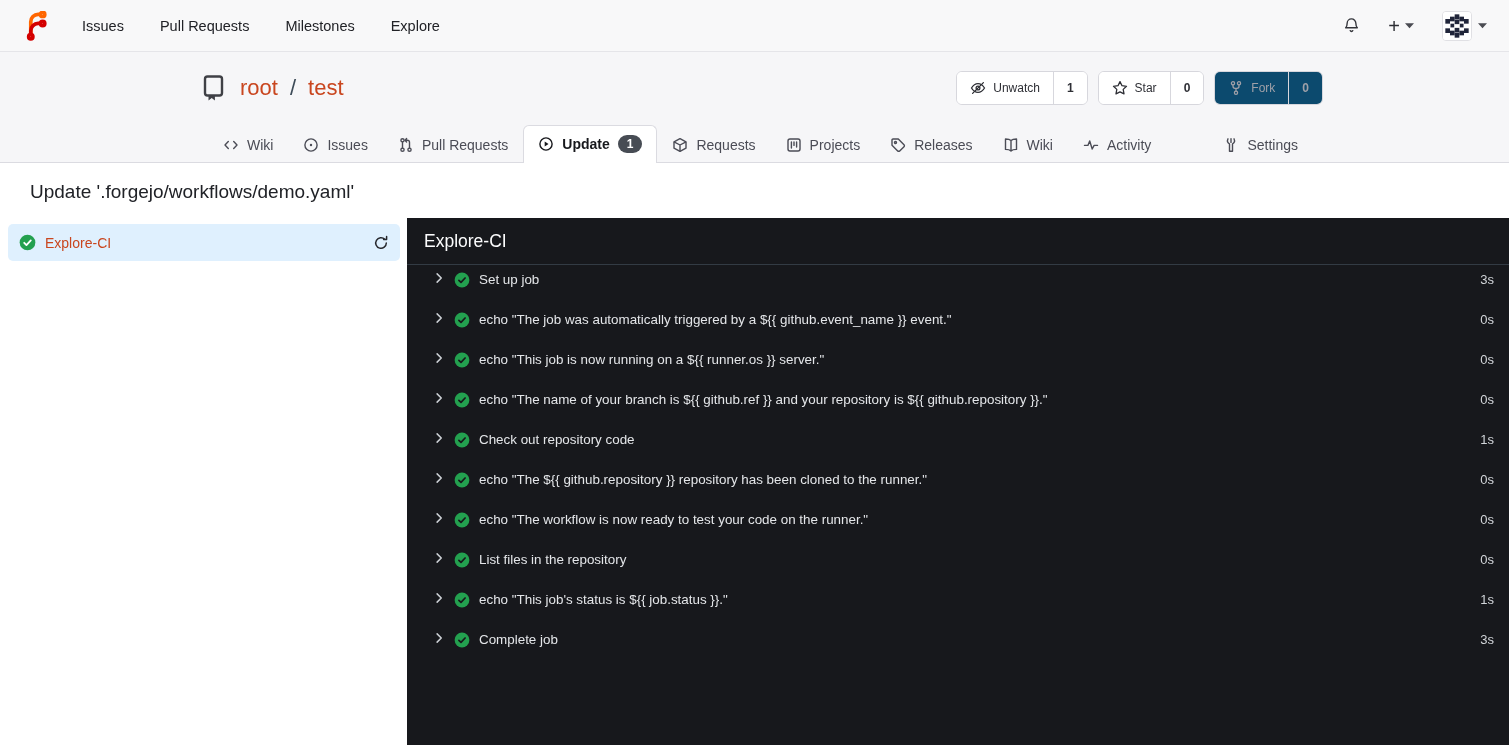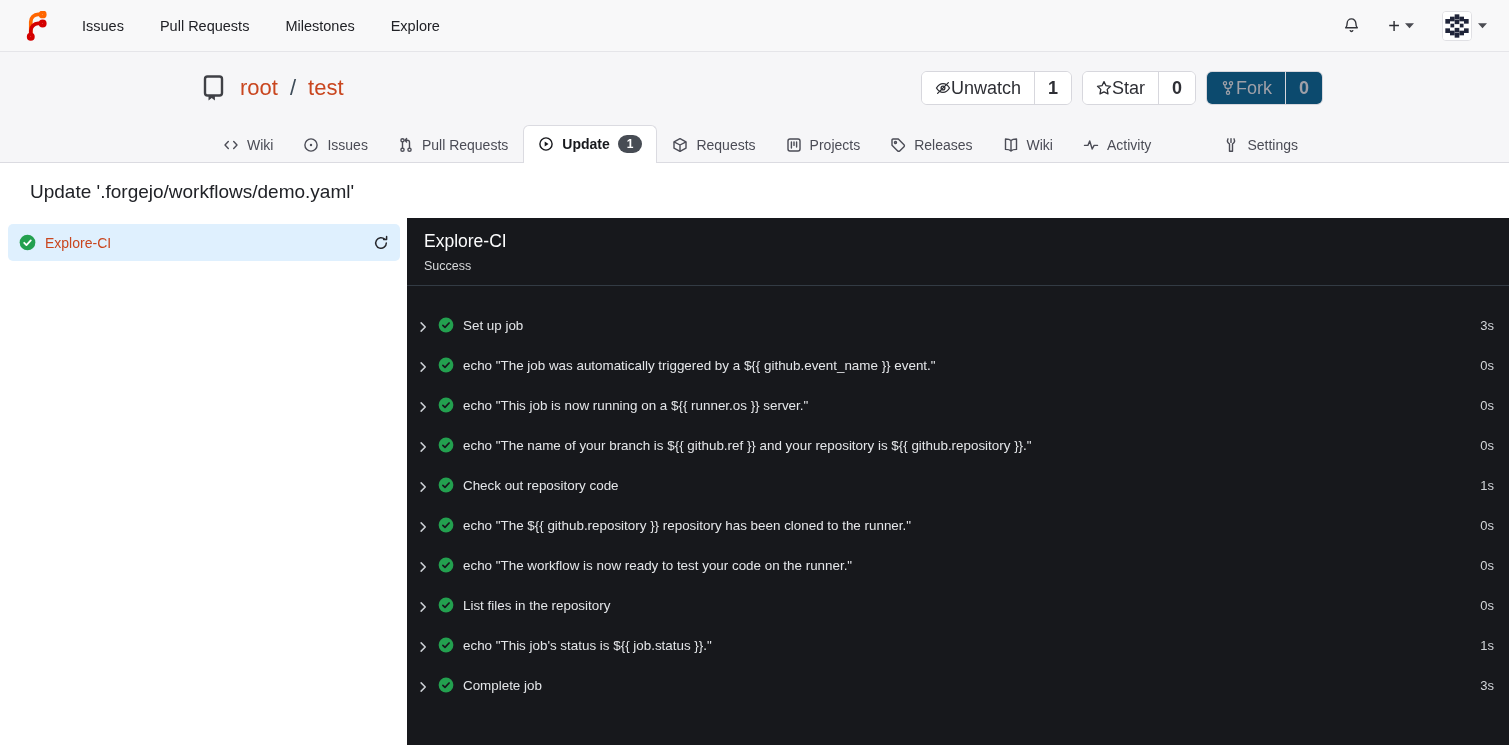--- a/index.html
+++ b/index.html
@@ -28,22 +28,22 @@
   .avatar { width:30px; height:30px; border-radius:4px; background:#fff; border:1px solid #e0e0e4; }
 
   
   .repo-header { background:#f6f6f8; }
   .repo-top { display:flex; align-items:center; padding:16px 186px 14px 200px; height:70px; }
   .repo-title { display:flex; align-items:center; gap:10px; font-size:22px;text-align:right; }
   .repo-title .sep { color:#3c4a57; margin:0 2px; }
   .repo-link { color:#c9461f; }
   .repo-actions { margin-left:auto; display:flex; gap:10px; }
   .btn-group { display:flex; border:1px solid #d7d7dd; border-radius:6px; overflow:hidden; background:#fff; height:34px; }
-  .btn { display:flex; align-items:center; gap:0; padding:0 13px; background:#fff; border:none;
-         font-family:inherit; font-size:18px; color:#2e2f35; cursor:pointer; }
+  .btn { display:flex; align-items:center; gap:7px; padding:0 13px; background:#fff; border:none;
+         font-family:inherit; font-size:12px; color:#2e2f35; cursor:pointer; }
   .btn.count { border-left:1px solid #d7d7dd; font-weight:600; }
   .btn-group.disabled .btn { background:#0c4a6e; color:#9fa0a8; cursor:default; }
 
   
   .tabs {
     display:flex; align-items:flex-end; padding:0 196px 0 208px;
     border-bottom:1px solid #dbdbe1; height:41px;
   }
   .tab {
     display:flex; align-items:center; gap:8px; padding:9px 14px 10px;
@@ -71,22 +71,22 @@
   }
   .job-item .job-name { color:#c9461f; font-size:14px; }
   .job-item .rerun { margin-left:auto; color:#27282d; cursor:pointer; }
 
   .job-panel { flex:1; background:#17181c; color:#e6e8eb; display:flex; flex-direction:column; }
   .panel-header { padding:13px 17px 12px; border-bottom:1px solid #333b44; }
   .panel-title { font-size:17.5px; color:#fcfcfd; }
   .panel-status { font-size:12.5px; color:#d6d8da; margin-top:7px; }
   .steps { padding-top:7px; }
   .step-row {
-    display:flex; align-items:flex-end; gap:9px; height:40px;
-    padding:0 15px 0 10px; cursor:pointer; font-size:13.4px;
+    display:flex; align-items:flex-start; gap:9px; height:40px;
+    padding:0 15px 0 26px; cursor:pointer; font-size:13.4px;
   }
   .step-chevron { color:#ccd0d5; }
   .step-name { color:#e4e6e9; }
   .step-duration { margin-left:auto; color:#d2d5d9; font-size:13px; }
 </style>
 </head>
 <body>
 
 <header class="navbar">
   <span class="logo">
@@ -280,21 +280,20 @@
       <svg class="rerun" width="16" height="16" viewBox="0 0 16 16" fill="none" stroke="currentColor" stroke-width="1.5" stroke-linecap="round" stroke-linejoin="round">
         <path d="M13.3 8a5.3 5.3 0 1 1-1.5-3.7"></path>
         <path d="M13.6 1.6v3h-3"></path>
       </svg>
     </div>
   </aside>
 
   <section class="job-panel">
     <div class="panel-header">
       <div class="panel-title">Explore-CI</div>
-      <div class="panel-status">Success</div>
     </div>
     <div class="steps">
 
         <div class="step-row">
           <svg class="step-chevron" width="12" height="12" viewBox="0 0 16 16" fill="none" stroke="currentColor" stroke-width="2" stroke-linecap="round" stroke-linejoin="round">
             <path d="M5.5 2.5 11 8l-5.5 5.5"></path>
           </svg>
           <svg width="16" height="16" viewBox="0 0 16 16">
             <circle cx="8" cy="8" r="7.4" fill="#23a04f"></circle>
             <path d="M4.9 8.3l2.1 2.1 4.1-4.4" fill="none" stroke="#17181c" stroke-width="1.7" stroke-linecap="round" stroke-linejoin="round"></path>

